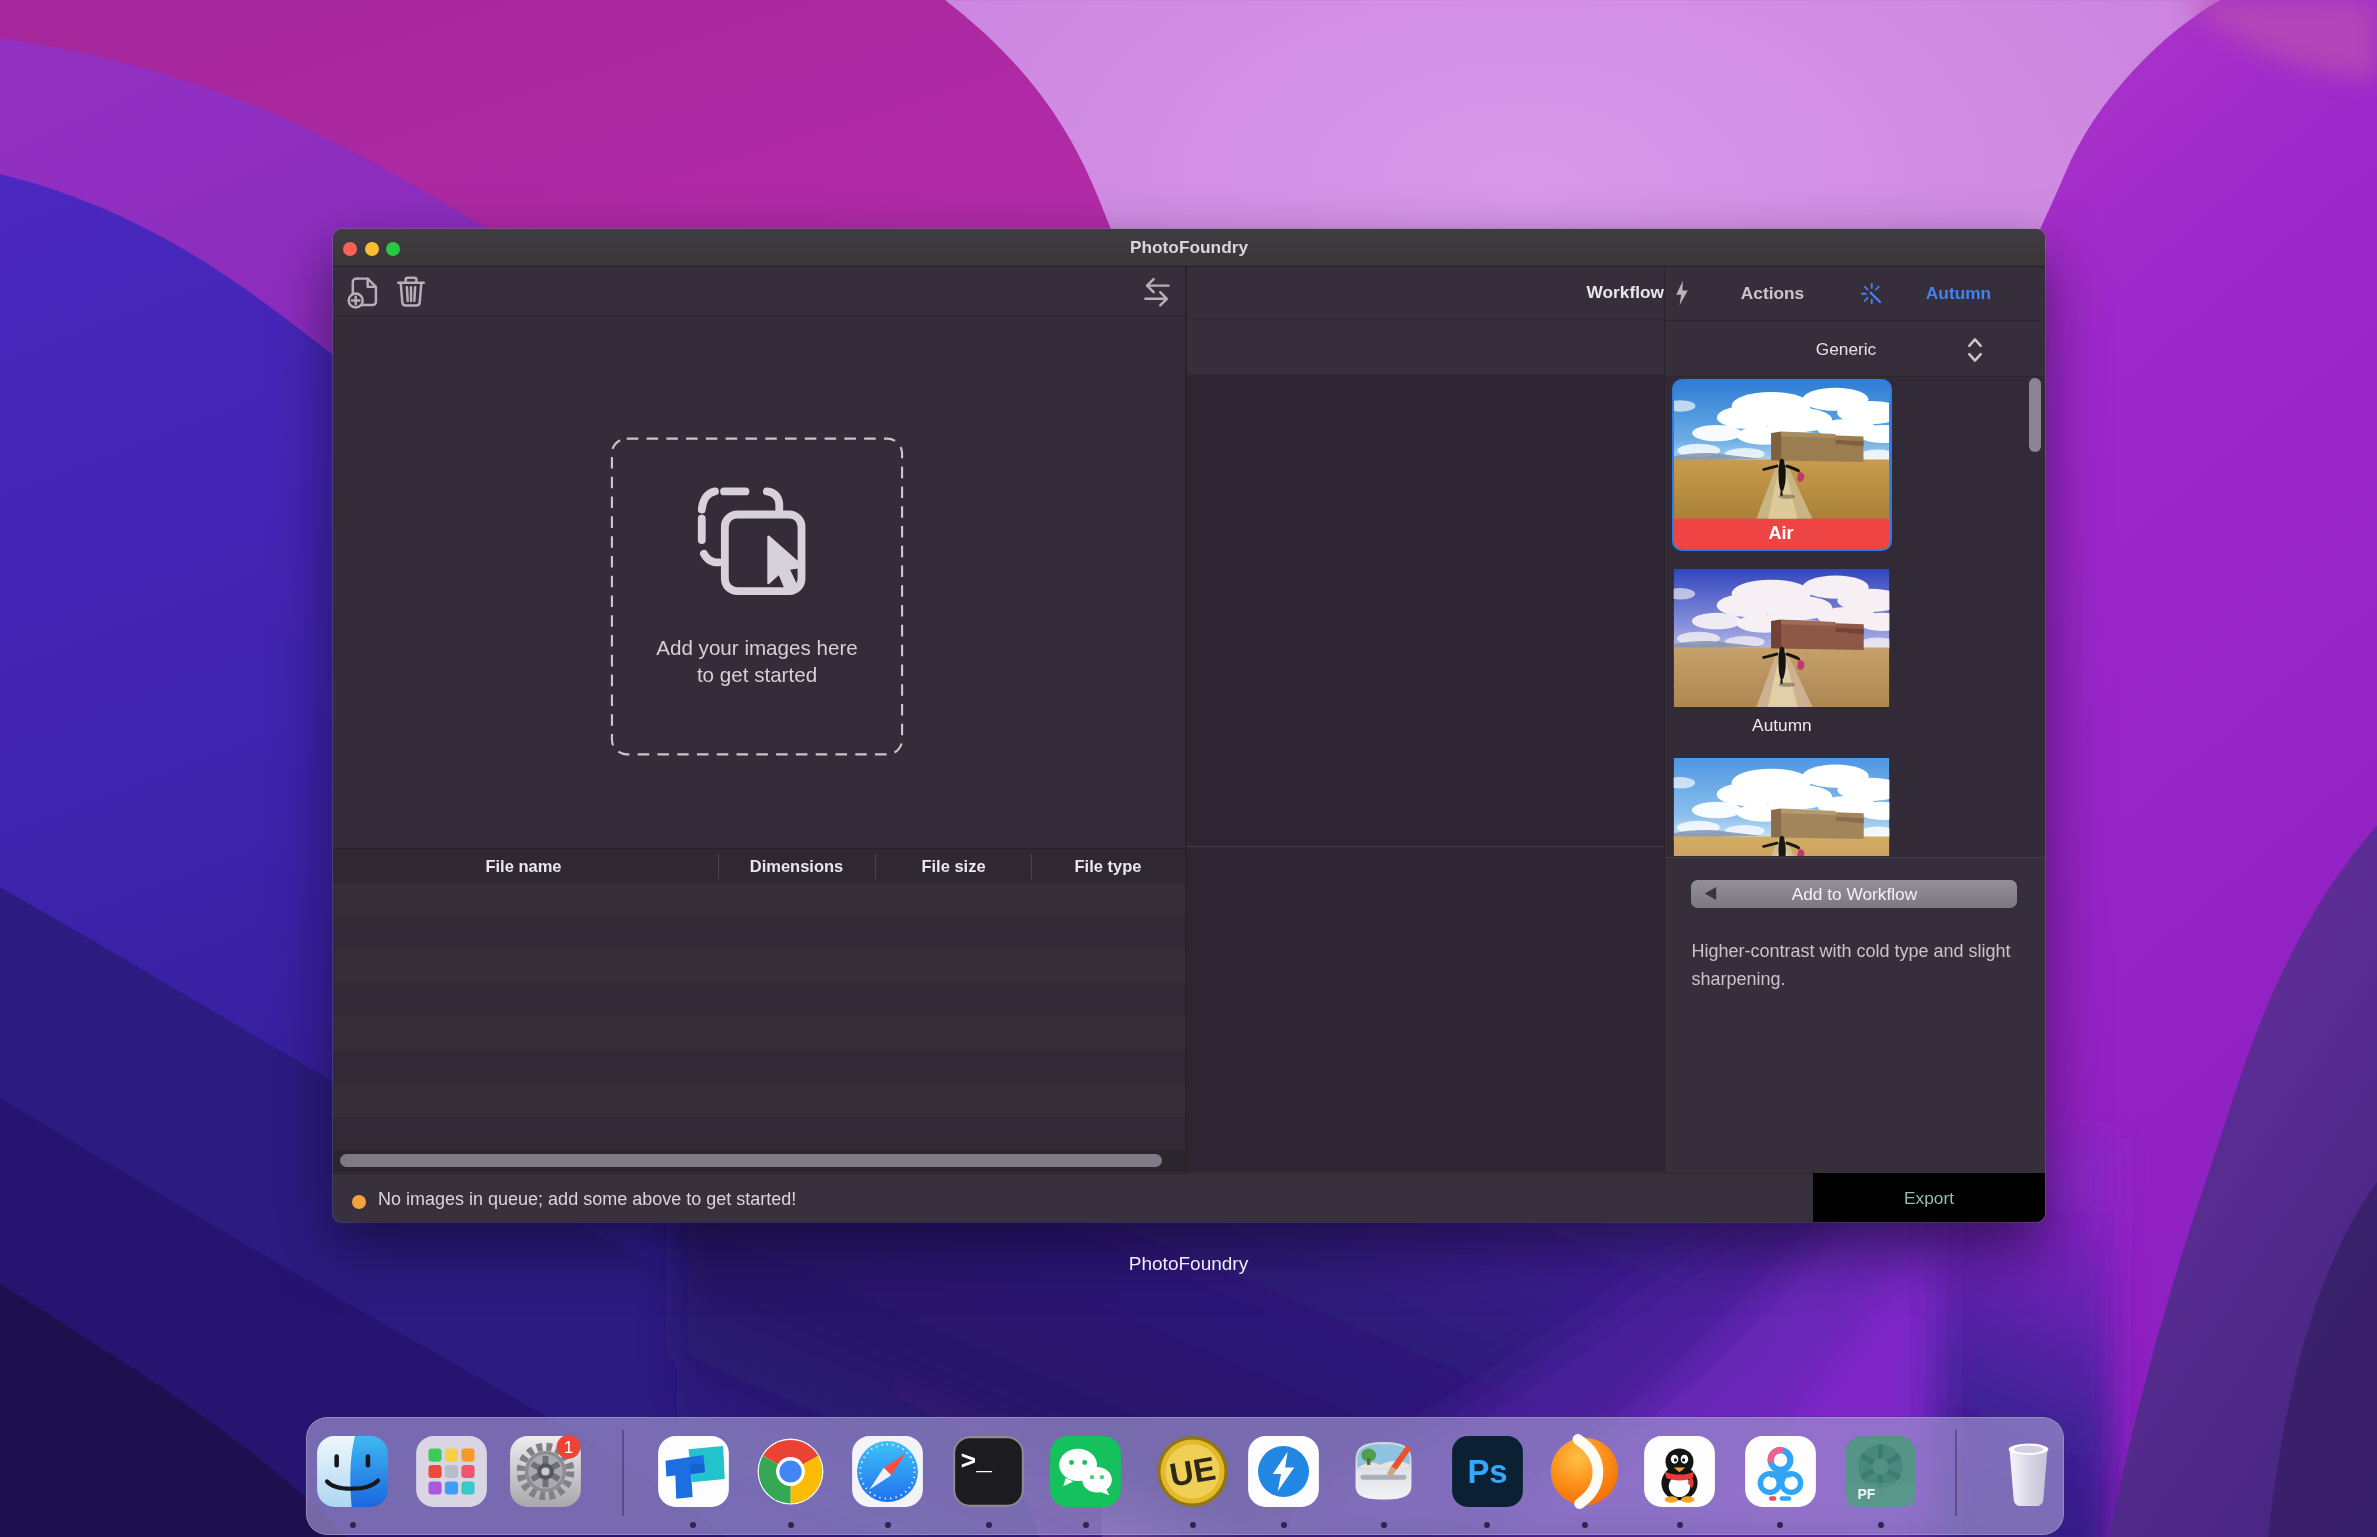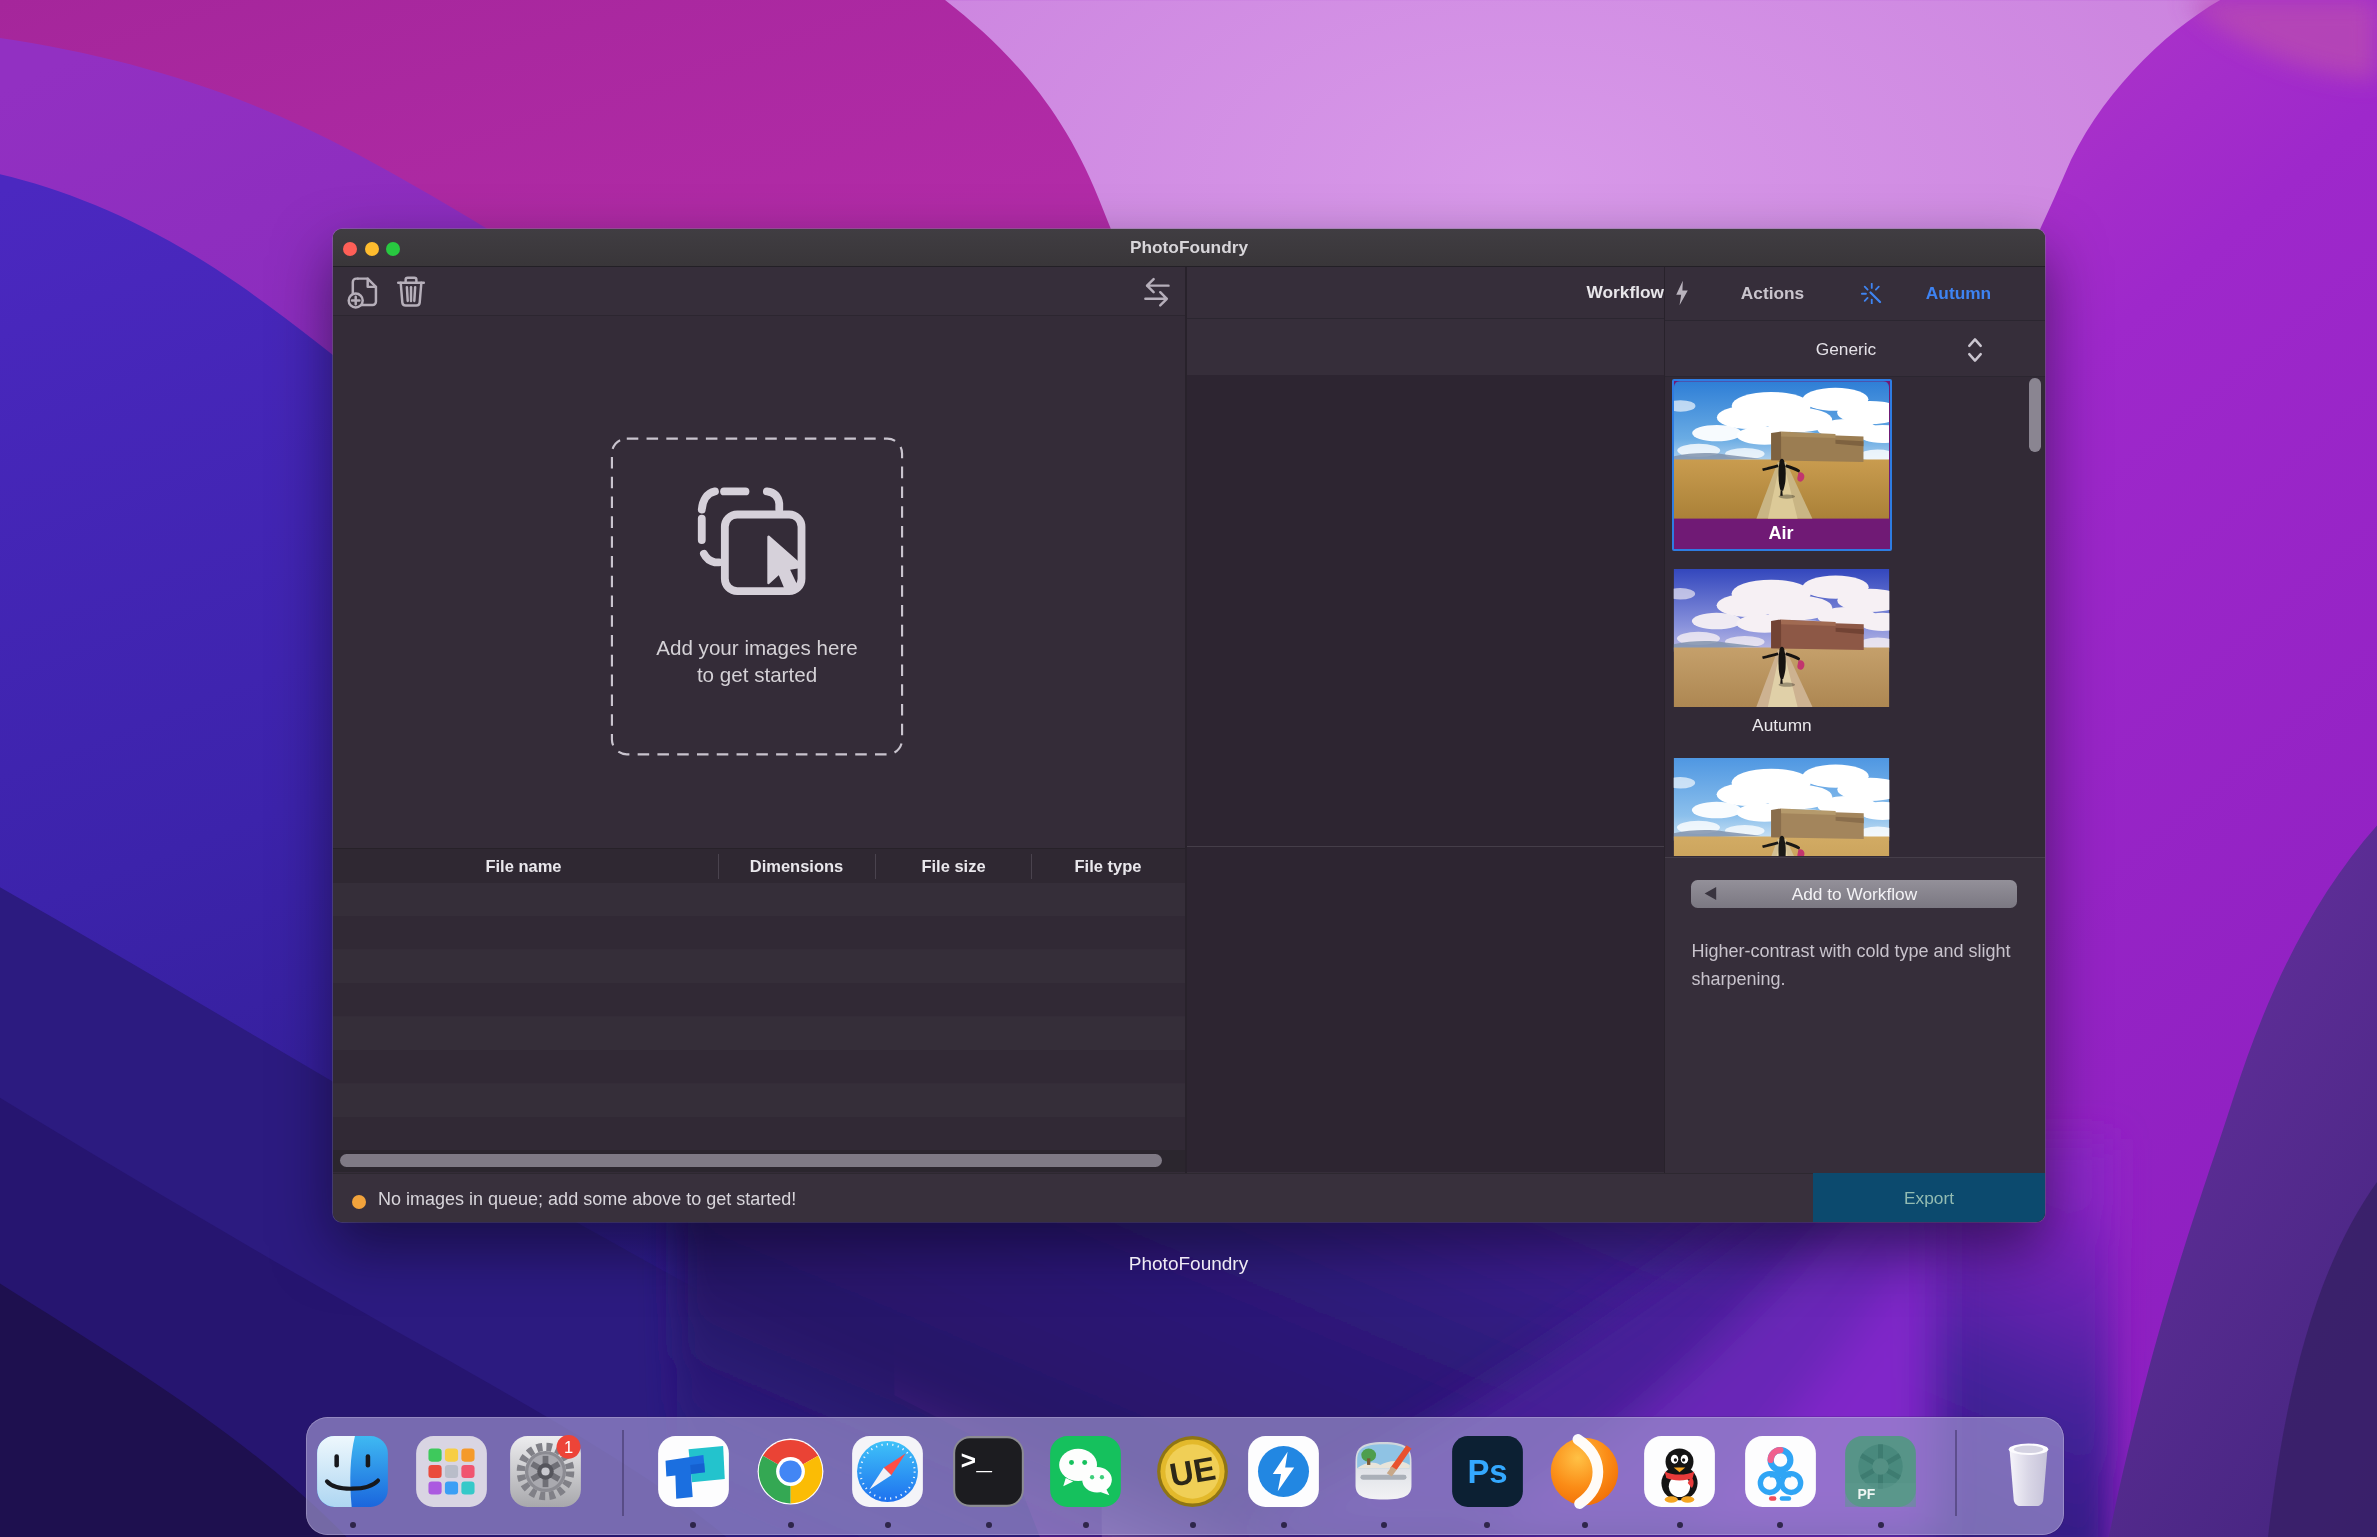--- a/index.html
+++ b/index.html
@@ -28,21 +28,21 @@
   .th{position:absolute;top:0;height:35px;line-height:35px;text-align:center;font-size:16.5px;font-weight:bold;color:#e9e7ec;}
   .thsep{position:absolute;top:5px;height:25px;width:0.8px;background:#4a434e;}
   #rows{position:absolute;left:0;top:616px;width:100%;height:267px;}
   .row{position:absolute;left:0;width:100%;height:33px;}
   #hscroll{position:absolute;left:0;top:883px;width:100%;height:22px;background:#2b262e;}
   #hthumb{position:absolute;left:6.6px;top:4.1px;width:822px;height:13.2px;border-radius:6.6px;background:#7f7a85;}
   
   #statusbar{position:absolute;left:0;top:944px;width:1712px;height:50px;background:#38303c;border-top:0.8px solid #2d2830;}
   #sdot{position:absolute;left:19px;top:20.6px;width:14px;height:14px;border-radius:50%;background:#f2a33c;}
   #stext{position:absolute;left:45px;top:0;height:50px;line-height:50px;font-size:18px;color:#d8d5db;}
-  #export{position:absolute;left:1480px;top:-0.8px;width:232px;height:51px;background:#0c4a6e;
+  #export{position:absolute;left:1480px;top:-0.8px;width:232px;height:51px;background:#000000;
     border-radius:0 0 8.3px 0;text-align:center;line-height:51px;font-size:17.3px;color:#93bcb2;}
   
   #wfhead{position:absolute;left:0;top:0;width:100%;height:51px;background:#362e3a;border-bottom:0.8px solid #2b2630;
     text-align:right;line-height:51px;font-size:17.3px;font-weight:bold;color:#e8e6ea;}
   #presetrow{position:absolute;left:0;top:52px;width:100%;height:55px;background:#362e3a;border-bottom:0.8px solid #2b2630;}
   #nopreset{position:absolute;right:54px;top:0;height:55px;line-height:55px;font-size:17.3px;color:#d5d0d9;}
   #wfarea{position:absolute;left:0;top:108px;width:100%;height:797px;background:#2d2531;}
   #wfsep{position:absolute;left:0;top:579px;width:100%;height:0.8px;background:#453e49;}
   
   #tabs{position:absolute;left:0;top:0;width:100%;height:53px;background:#362e3a;border-bottom:0.8px solid #2b2630;}
@@ -371,21 +371,21 @@
       <div class="abs" style="left:244px;top:0;width:99px;height:53px;line-height:53px;text-align:center;font-size:17.3px;font-weight:bold;color:#3e83f2;">Autumn</div>
     </div>
     <div id="gener">Generic</div>
     <svg class="abs" style="left:301px;top:69px;" width="18" height="28" viewBox="0 0 22 34">
       <g fill="none" stroke="#cbc6d0" stroke-width="3" stroke-linecap="round" stroke-linejoin="round">
         <path d="M4,12 L11,4 L18,12"></path>
           <path d="M4,22 L11,30 L18,22"></path>
       </g>
     </svg>
     <div id="efflist">
-      <div class="abs" style="left:6.6px;top:1.7px;width:220px;height:172px;border:2.5px solid #2e7ce2;border-radius:2px;background:#701a75;box-sizing:border-box;">
+      <div class="abs" style="left:6.6px;top:1.7px;width:220px;height:172px;border:2.5px solid #2e7ce2;border-radius:10px;background:#ef4444;box-sizing:border-box;">
         <svg class="abs" style="left:0px;top:0px;border-radius:5.8px 5.8px 0 0;" width="215" height="138" viewBox="0 0 261 167">
             <use href="#photo"></use>
           </svg>
         <div class="abs card-label" style="left:0;top:138px;width:215px;height:29px;line-height:29px;">Air</div>
       </div>
       <div class="abs" style="left:7.4px;top:192px;width:219px;height:138px;">
         <svg width="219" height="138" viewBox="0 0 261 167">
             <use href="#photoA"></use>
           </svg>
       </div>

